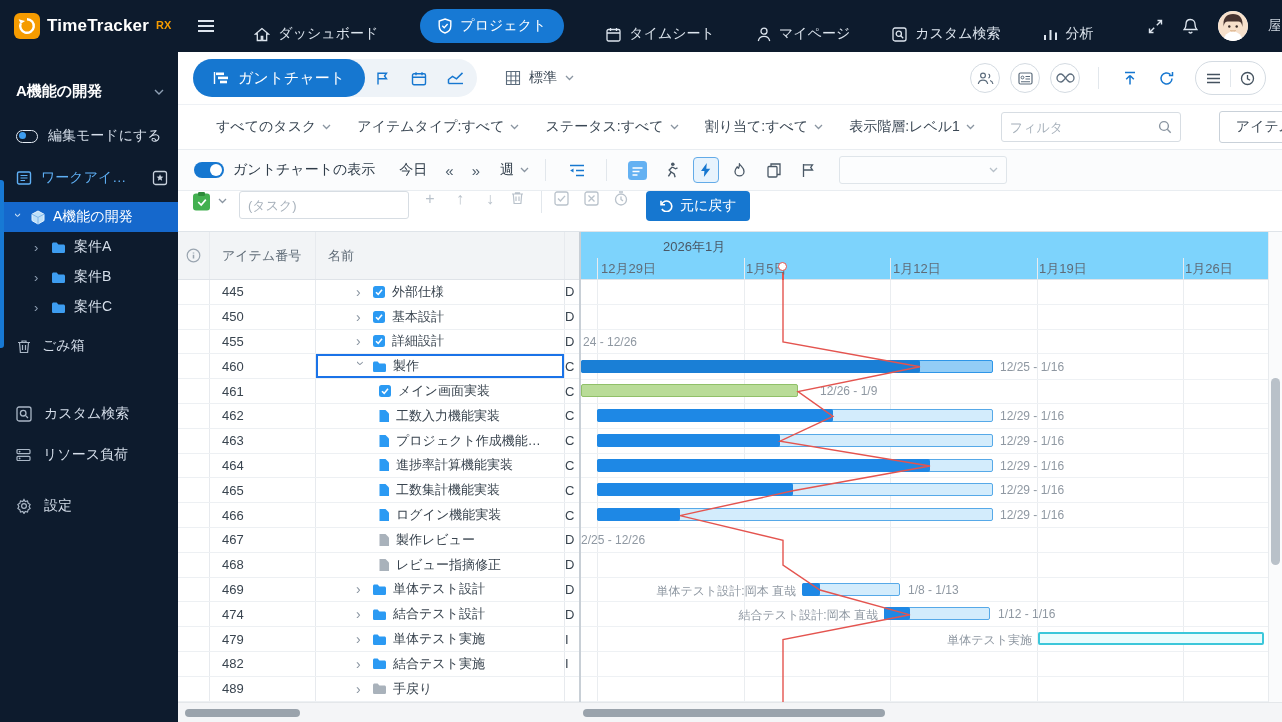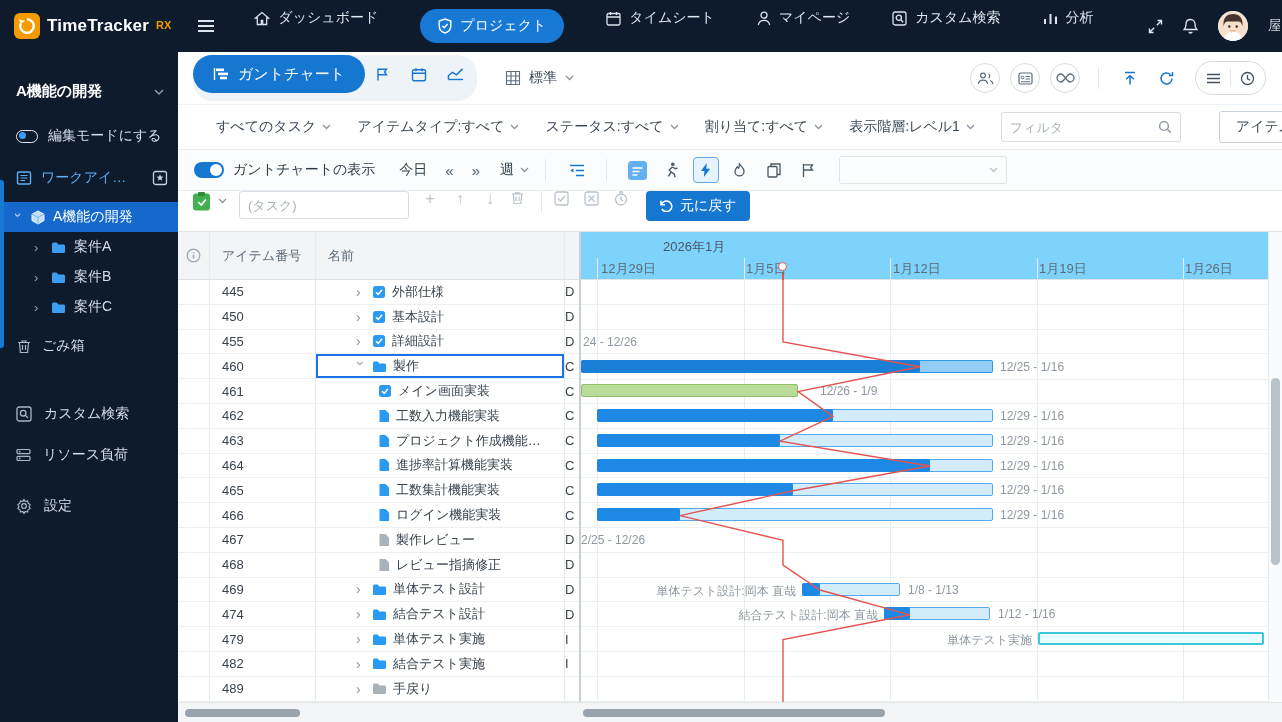--- a/index.html
+++ b/index.html
@@ -5,21 +5,21 @@
 *{margin:0;padding:0;box-sizing:border-box}
 html,body{width:1282px;height:722px;overflow:hidden}
 body{font-family:"Liberation Sans","DejaVu Sans",sans-serif;font-size:14px;color:#39444f;background:#fff;position:relative}
 svg{display:block}
 
 .topnav{position:absolute;top:0;left:0;right:0;height:52px;background:#0d1b2d;display:flex;align-items:center;color:#dde5ee}
 .brand{display:flex;align-items:center;gap:7px;margin-left:14px}
 .brand-name{font-size:17px;font-weight:bold;color:#fff;letter-spacing:.2px}
 .brand-rx{font-size:11px;font-weight:bold;color:#f59b00;align-self:flex-start;margin-top:6px}
 .nav-burger{margin-left:26px;cursor:pointer}
-.nav-items{display:flex;align-items:flex-start;margin-left:18px}
+.nav-items{display:flex;align-items:flex-end;margin-left:18px}
 .nav-item{display:flex;align-items:center;gap:8px;margin:0 21px;cursor:pointer;color:#dde5ee;white-space:nowrap}
 .nav-item.active{background:#1779d4;border-radius:18px;padding:8px 18px;color:#fff}
 .nav-right{margin-left:auto;display:flex;align-items:center;gap:20px;padding-right:2px}
 .avatar{width:30px;height:30px;border-radius:50%;overflow:hidden;background:#f3f5f7}
 .edge-cut{width:12px;overflow:hidden;white-space:nowrap;color:#cfd6df;font-size:14px}
 
 .sidebar{position:absolute;top:52px;left:0;width:178px;bottom:0;background:#0d1b2d;color:#d5deea;font-size:14px}
 .sb-title{display:flex;align-items:center;justify-content:space-between;padding:30px 14px 0 16px;font-size:15px;font-weight:bold;color:#fff}
 .sb-edit{margin:26px 0 0 16px;display:flex;align-items:center;gap:10px}
 .tgl-ic{width:22px;height:13px;border:1.5px solid #e5ecf4;border-radius:7px;position:relative}
@@ -32,21 +32,21 @@
 .tree-item{height:30px;display:flex;align-items:center;gap:8px;padding-left:34px;cursor:pointer}
 .sb-chev{color:#8fa0b4;font-size:13px;width:9px;display:inline-block;line-height:1}
 .sb-chev.down{transform:rotate(90deg)}
 .sb-trash{margin-top:9px;height:30px;display:flex;align-items:center;gap:11px;padding-left:17px;cursor:pointer}
 .sb-bottom{margin-top:32px}
 .sb-bitem{height:41px;display:flex;align-items:center;gap:12px;padding-left:16px;cursor:pointer}
 .sb-bitem.last{margin-top:10px}
 
 .main{position:absolute;top:52px;left:178px;right:0;bottom:0;background:#fff}
 .tb1{height:53px;display:flex;align-items:center;border-bottom:1px solid #eef1f5}
-.seg{display:flex;background:#eef3f8;border-radius:20px;height:46px;margin-left:15px;padding-right:4px}
+.seg{display:flex;background:#eef3f8;border-radius:20px;height:38px;margin-left:15px;padding-right:4px}
 .seg-main{display:flex;align-items:center;gap:9px;background:#1677d0;color:#fff;height:38px;border-radius:20px;padding:0 20px;font-size:15px;cursor:pointer;white-space:nowrap}
 .seg-ic{width:36px;height:38px;display:flex;align-items:center;justify-content:center;cursor:pointer}
 .layout-sel{margin-left:28px;display:flex;align-items:center;gap:8px;color:#3a4754;cursor:pointer}
 .tb1-right{margin-left:auto;display:flex;align-items:center;gap:10px;padding-right:16px}
 .circ{width:30px;height:30px;border:1px solid #d4dbe2;border-radius:50%;display:flex;align-items:center;justify-content:center;background:#fff;cursor:pointer}
 .vdiv{width:1px;height:22px;background:#e2e7ec;margin:0 8px}
 .icbtn{width:26px;height:26px;display:flex;align-items:center;justify-content:center;cursor:pointer}
 .pillgrp{height:34px;border:1px solid #d4dbe2;border-radius:17px;display:flex;align-items:center;padding:0 10px;gap:9px;margin-left:6px}
 .pillgrp .vd{width:1px;height:18px;background:#e2e7ec}
 .tb2{height:45px;display:flex;align-items:center;border-bottom:1px solid #e9edf1;padding-left:22px;gap:26px;color:#3a4754}

